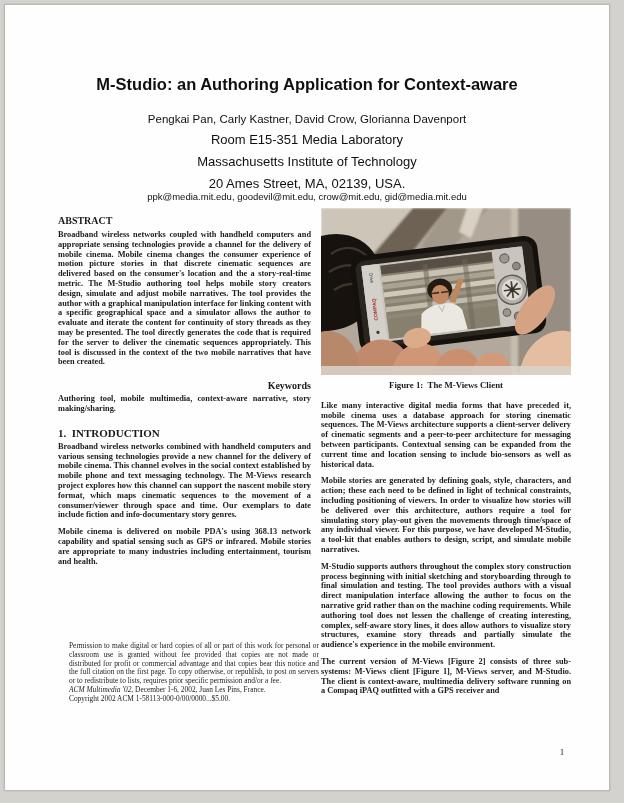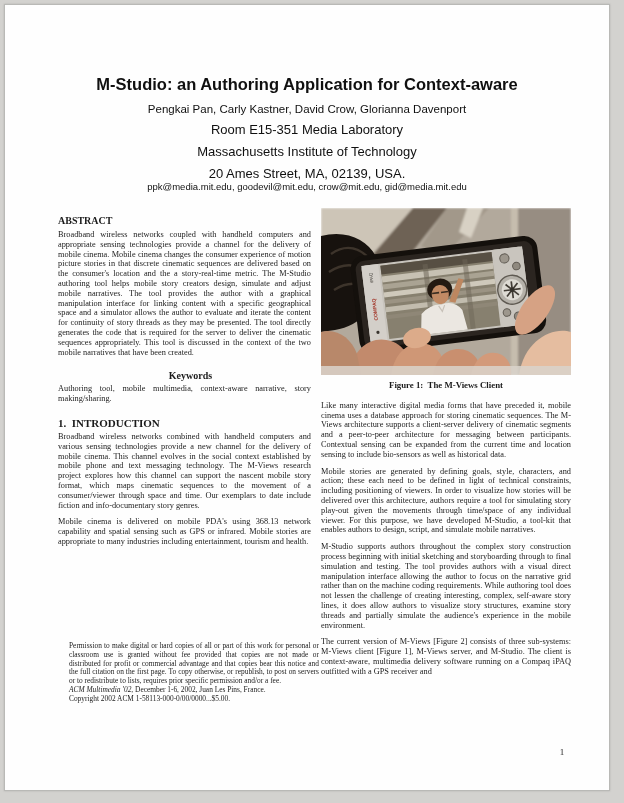--- a/index.html
+++ b/index.html
@@ -19,45 +19,45 @@
     box-shadow: 0 0 2px rgba(0,0,0,0.15);
   }
   
   .header {
     position: absolute; top: 70px; left: 0; width: 100%;
     text-align: center;
     font-family: "Liberation Sans", sans-serif;
     color: #101010;
   }
   .title-line { font-size: 16.5px; font-weight: bold; line-height: 19.5px; }
-  .authors    { font-size: 11.5px; margin-top: 8px; }
+  .authors    { font-size: 11.5px; margin-top: 18px; }
   .affil-line { font-size: 13px;  margin-top: 7px; }
   .emails     { font-size: 9.5px;  }
   
   .col {
     position: absolute;
     font-size: 8.3px; line-height: 9.8px;
     text-align: justify;
     color: #1b1b1b;
   }
   .col-left  { left: 53px; top: 210px; width: 253px; }
   .col-right { left: 316px; top: 203px; width: 250px; }
   .heading-1 {
     font-size: 10px; font-weight: bold;
     margin: 0 0 3px 0; text-align: left; line-height: 12px;
   }
   .heading-sub {
     font-size: 10px; font-weight: bold;
-    margin: 13px 0 3px 12px; text-align: center; line-height: 11px;
+    margin: 13px 0 3px 12px; text-align: right; line-height: 11px;
   }
   .heading-sec {
     font-size: 11px; font-weight: bold;
     margin: 13px 0 3px 0; text-align: left; line-height: 12px;
   }
-  .para { margin: 0 0 7px 0; }
+  .para { margin: 0 0 7px 0; font-weight: bold; }
   
   .figure-wrap { width: 250px; }
   .figure-wrap svg { display: block; width: 250px; height: 167px; }
   .fig-caption {
     text-align: center; font-weight: bold;
     font-size: 8.8px; margin: 6px 0 10px 0;
   }
   
   .footnote {
     position: absolute; left: 64px; top: 637px; width: 250px;

